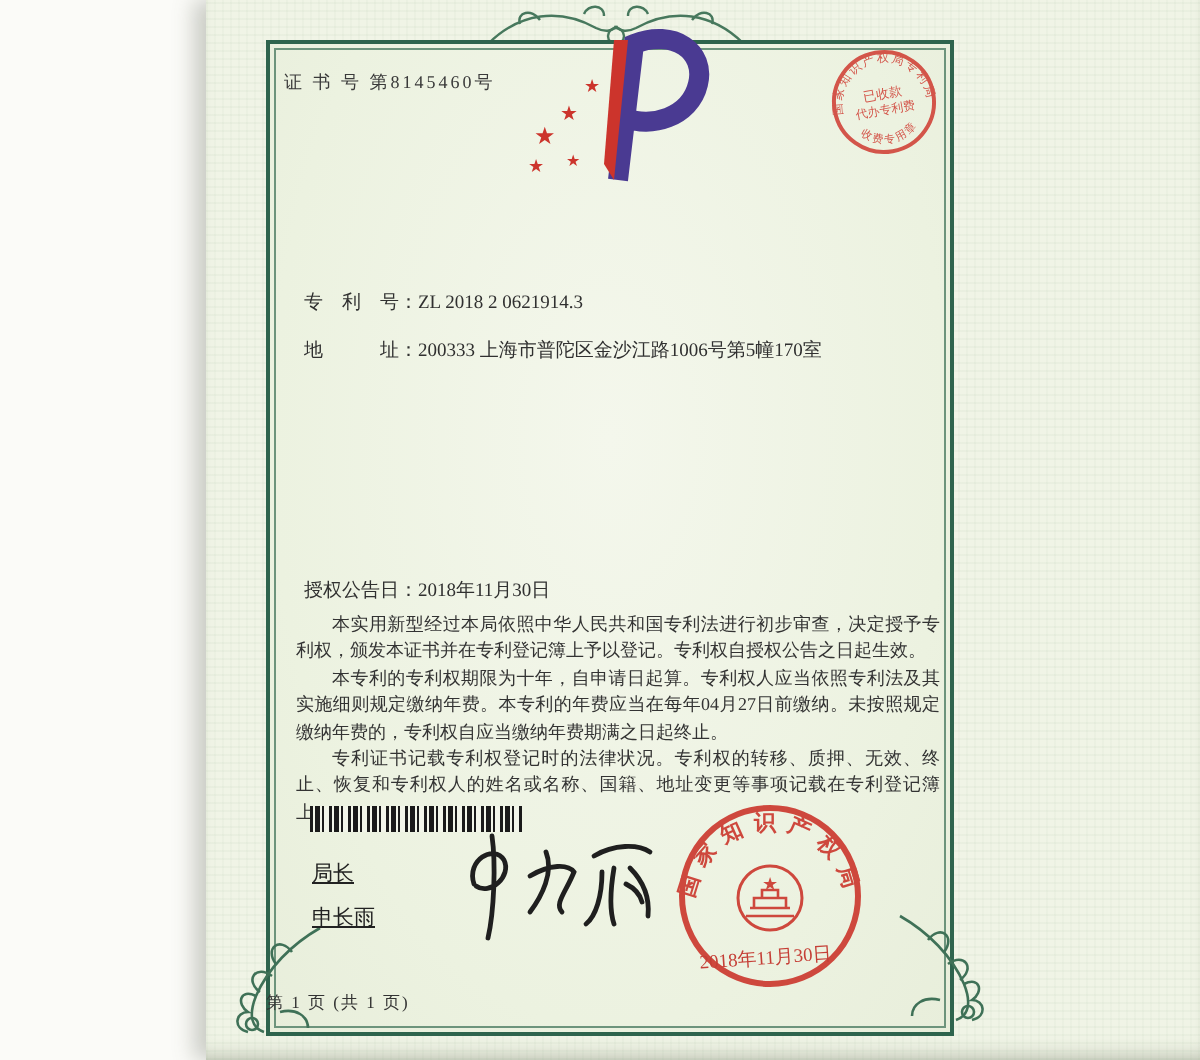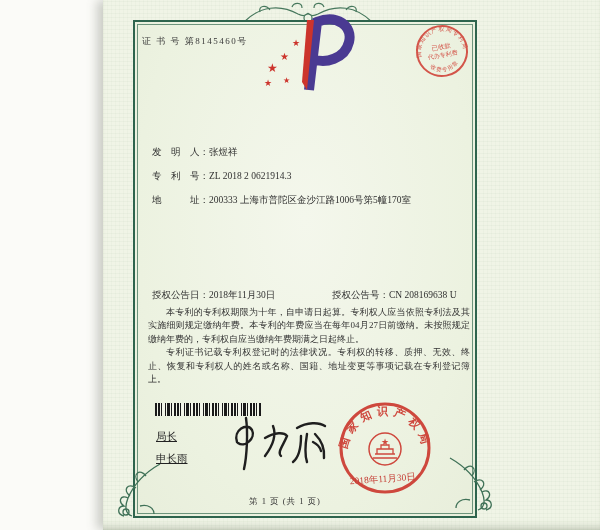--- a/index.html
+++ b/index.html
@@ -21,21 +21,21 @@
   .frow{height:24px;line-height:12px;white-space:nowrap;}
   .grant{left:49px;top:289px;width:320px;font-size:9.5px;color:#303030;white-space:nowrap;}
   .grant .gno{position:absolute;left:180px;top:0;}
   .paras{left:45px;top:306px;width:322px;font-size:9px;line-height:13.4px;text-align:justify;color:#333;}
   .paras p{margin:0;text-indent:2em;}
   .barcode{left:52px;top:403px;width:106px;height:13px;
          background:repeating-linear-gradient(90deg,#1a1a1a 0 1.5px,#f2f5e9 1.5px 2.5px,#1a1a1a 2.5px 5px,#f2f5e9 5px 6px,#1a1a1a 6px 7px,#f2f5e9 7px 9.5px);}
   .signer{left:53px;top:430px;font-size:10.5px;color:#222;}
   .signer div{margin-bottom:8px;text-decoration:underline;}
   .sig{left:118px;top:412px;}
-  .footer{left:30px;top:496px;width:304px;text-align:center;font-size:8.5px;letter-spacing:1px;color:#333;}
+  .footer{left:30px;top:496px;width:304px;text-align:left;font-size:8.5px;letter-spacing:1px;color:#333;}
   .lace{left:137px;top:0;}
   .fl-left{left:13px;top:462px;}
   .fl-right{left:345px;top:456px;transform:scaleX(-1);}
   .logo{left:160px;top:12px;}
   .seal-tr{left:311px;top:23px;transform:rotate(-10deg);opacity:.85;}
   .seal-br{left:234px;top:402px;opacity:.92;}
   svg text{font-family:"Liberation Serif","DejaVu Serif",serif;}
 </style>
 </head>
 <body>
@@ -99,31 +99,30 @@
       <path id="tArcB" d="M 11 38 A 19 19 0 0 0 45 38" fill="none"></path>
       <text font-size="5.5" fill="#cf3a30" letter-spacing="1">
         <textPath href="#tArcB" startOffset="50%" text-anchor="middle">收费专用章</textPath>
       </text>
       <text x="28" y="26" font-size="6.5" fill="#cf3a30" text-anchor="middle">已收款</text>
       <text x="28" y="34" font-size="6" fill="#cf3a30" text-anchor="middle">代办专利费</text>
     </svg>
 
 
     <div class="abs fields">
-      <div class="frow"><span>发　明　人：</span><span>张煜祥</span></div>
       <div class="frow"><span>专　利　号：</span><span>ZL 2018 2 0621914.3</span></div>
       <div class="frow"><span>地　　　址：</span><span>200333 上海市普陀区金沙江路1006号第5幢170室</span></div>
     </div>
 
     <div class="abs grant">
       <span>授权公告日：</span><span>2018年11月30日</span>
-      <span class="gno"><span>授权公告号：</span><span>CN 208169638 U</span></span>
     </div>
 
     <div class="abs paras">
+      <p>本实用新型经过本局依照中华人民共和国专利法进行初步审查，决定授予专利权，颁发本证书并在专利登记簿上予以登记。专利权自授权公告之日起生效。</p>
       <p>本专利的专利权期限为十年，自申请日起算。专利权人应当依照专利法及其实施细则规定缴纳年费。本专利的年费应当在每年04月27日前缴纳。未按照规定缴纳年费的，专利权自应当缴纳年费期满之日起终止。</p>
       <p>专利证书记载专利权登记时的法律状况。专利权的转移、质押、无效、终止、恢复和专利权人的姓名或名称、国籍、地址变更等事项记载在专利登记簿上。</p>
     </div>
 
     <div class="abs barcode"></div>
 
     <div class="abs signer">
       <div>局长</div>
       <div>申长雨</div>
     </div>

